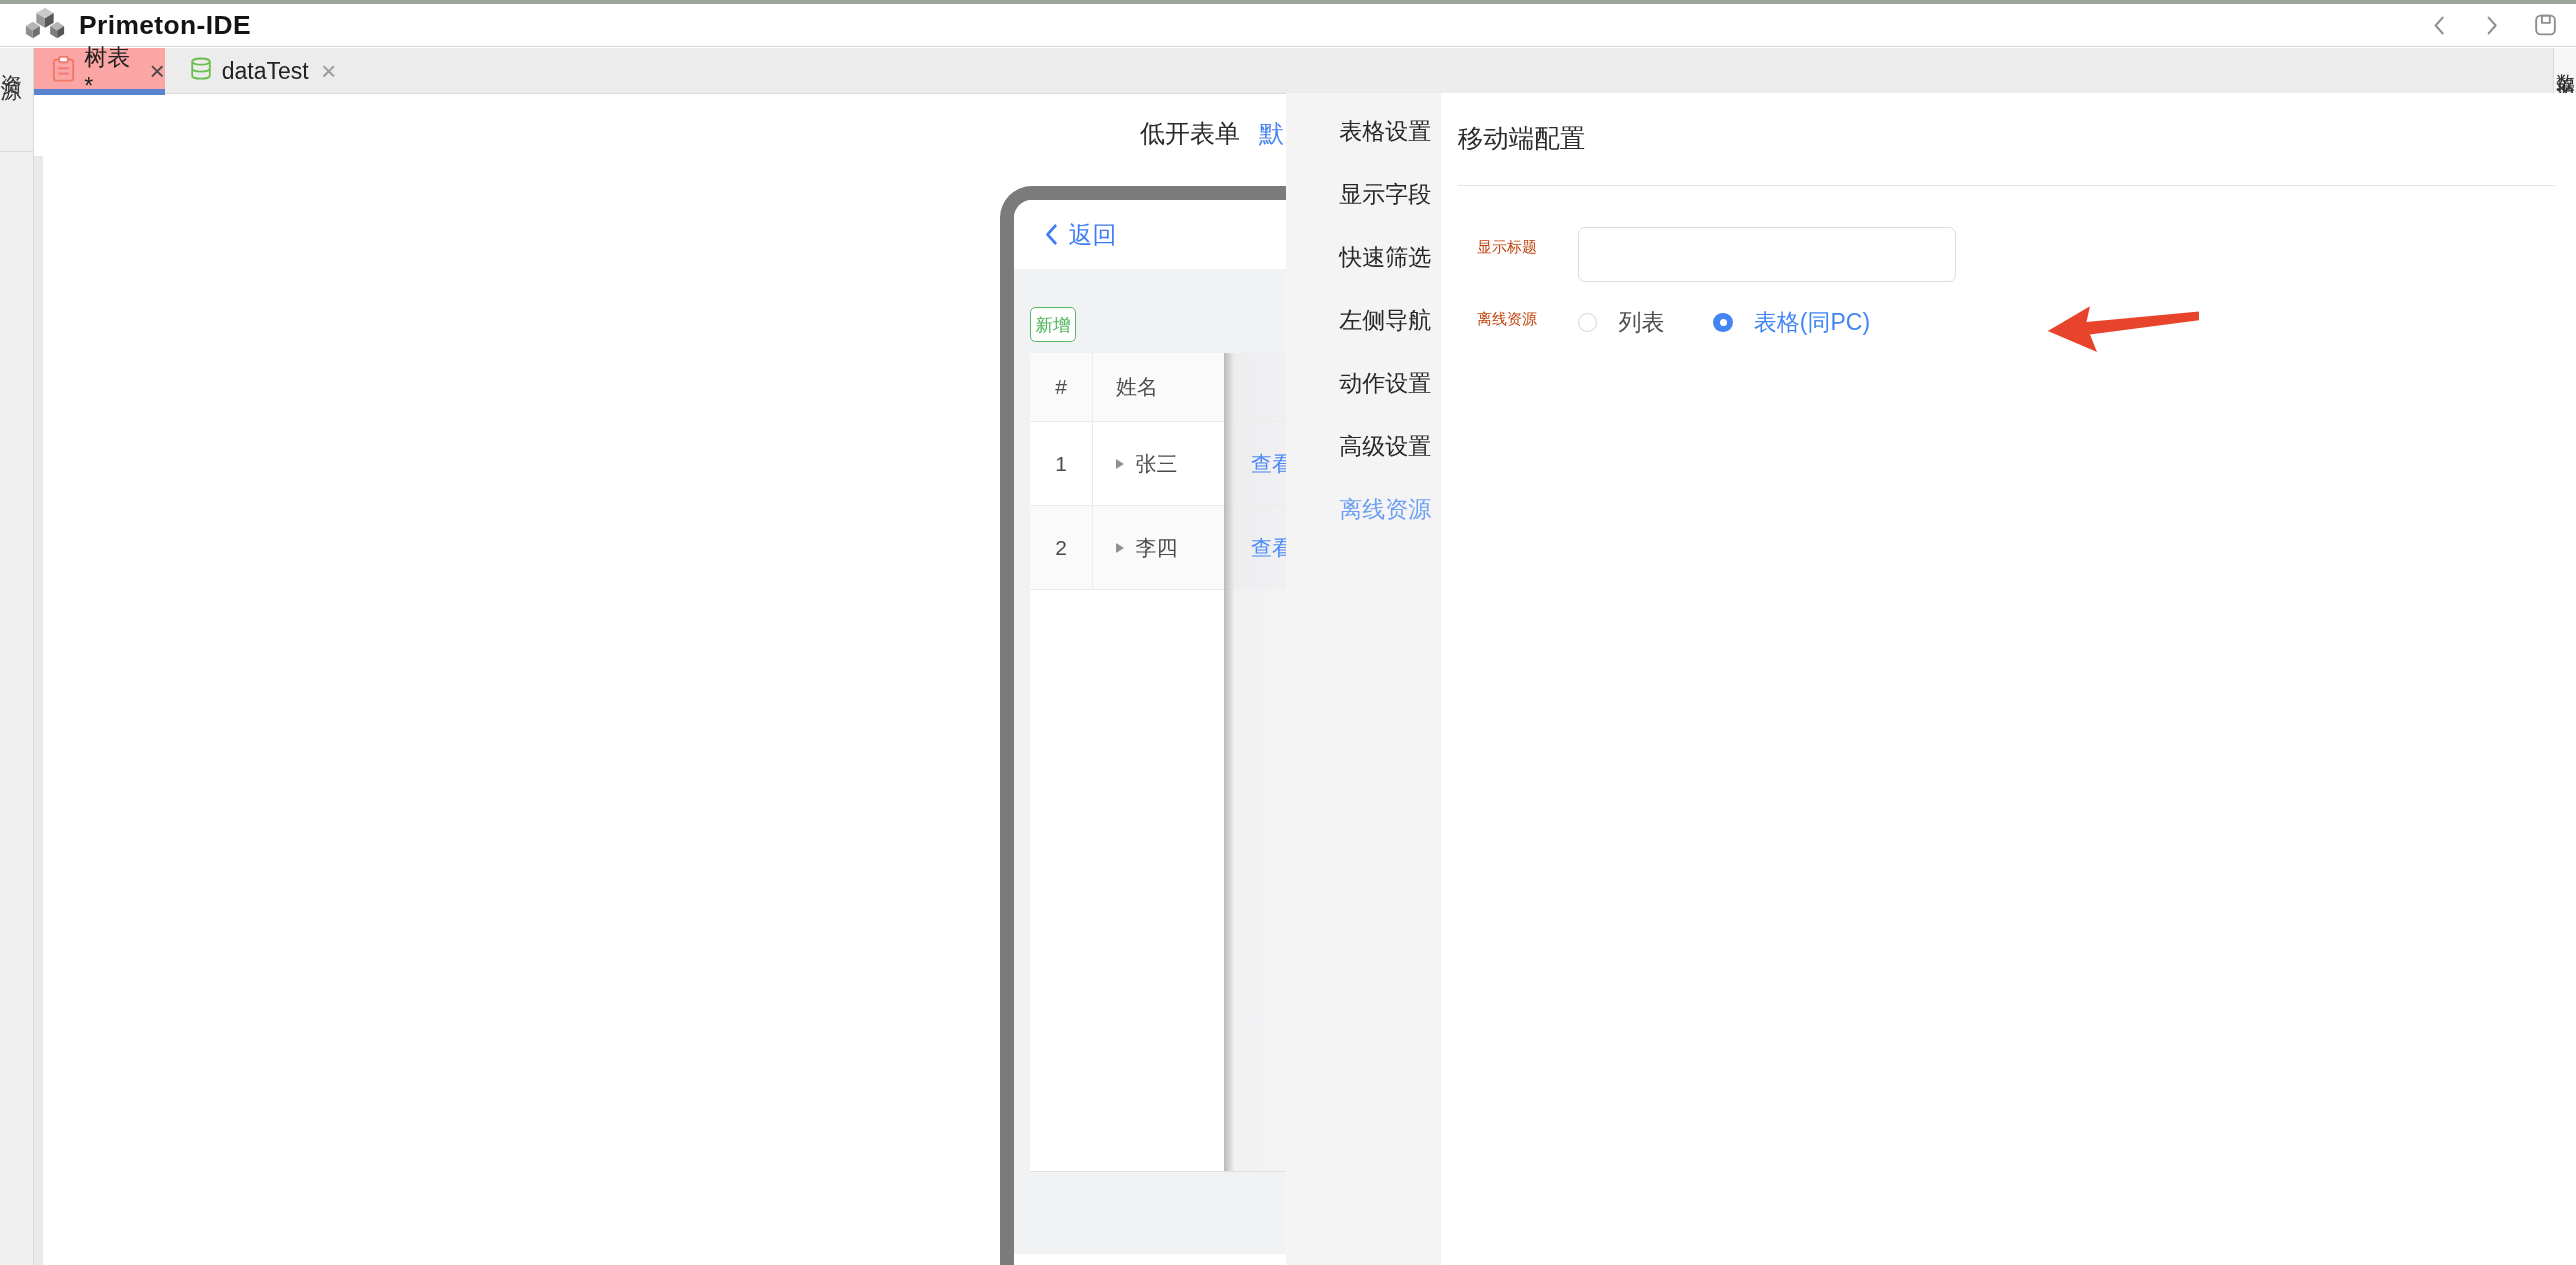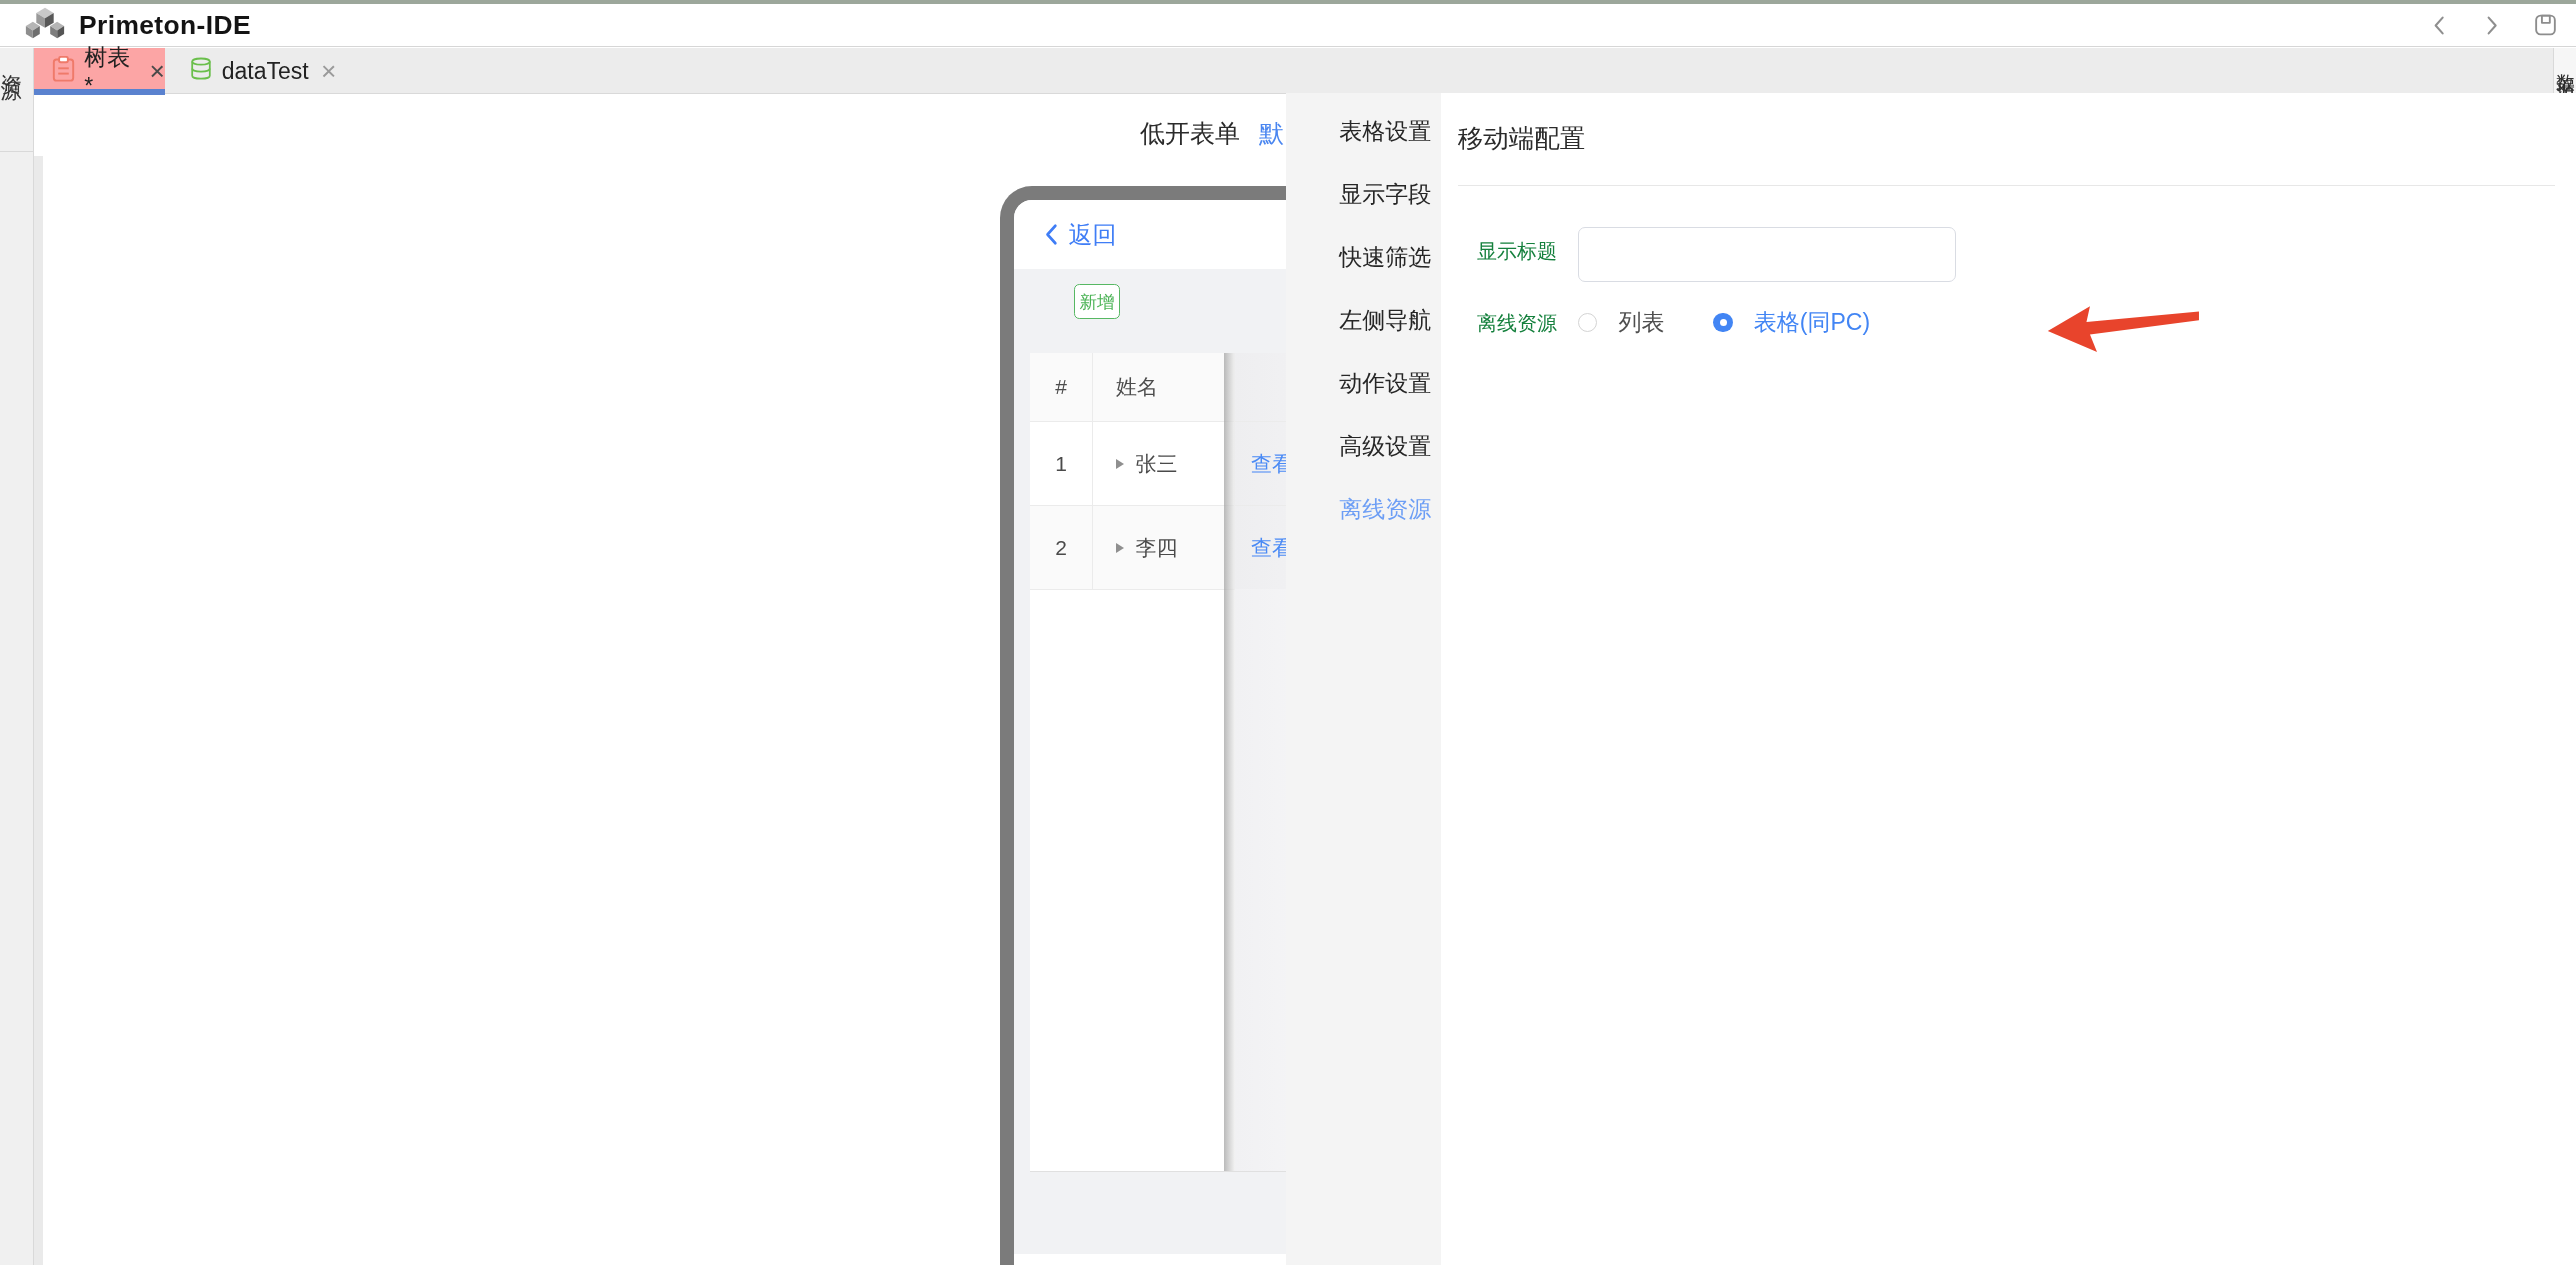--- a/index.html
+++ b/index.html
@@ -53,23 +53,23 @@
   .canvas { position:absolute; left:34px; top:156px; width:1252px; height:1110px; background:#fff; }
   .canvas-edge { position:absolute; left:0; top:0; width:8.8px; height:100%; background:#eaeaea; }
 
   
   .phone { position:absolute; left:1000px; top:186px; width:458px; height:1080px;
     border:14px solid #7b7b7b; border-bottom:none; border-radius:32px 32px 0 0; background:#f1f2f4; overflow:hidden; z-index:2; }
   .phone-header { position:absolute; left:0; top:0; width:100%; height:69px; background:#fff;
     display:flex; align-items:center; }
   .phone-back { display:flex; align-items:center; margin-left:30px; cursor:pointer; }
   .phone-back-label { font-size:24px; color:#3f7df6; margin-left:10.6px; }
-  .btn-add { position:absolute; left:16px; top:84px; width:46px; height:35px; background:#fff;
+  .btn-add { position:absolute; left:16px; top:107px; width:46px; height:35px; background:#fff;
     border:1.8px solid #57b863; border-radius:5.3px; color:#4bb356; font-size:17.6px;
-    display:flex; align-items:center; justify-content:center; cursor:pointer;margin-left:44px; }
+    display:flex; align-items:center; justify-content:center; cursor:pointer; }
   .m-table { position:absolute; left:16px; top:153px; width:414px; height:819px; background:#fff;
     border-bottom:1.8px solid #e0e0e0; }
   .m-row { display:flex; width:100%; }
   .m-row.header { height:69px; background:#fafafa; }
   .m-row.data { height:84px; background:#fff; }
   .m-row.data.alt { background:#fafafa; }
   .m-cell { border-bottom:0.9px solid #ebebeb; display:flex; align-items:center; font-size:21px; color:#4a4a4a; }
   .m-cell.c-idx { width:63px; justify-content:center; border-right:0.9px solid #ebebeb; }
   .m-cell.c-name { width:130px; padding-left:23px; }
   .m-cell.c-gap { width:11.4px; }
@@ -87,21 +87,21 @@
   
   .drawer { position:absolute; left:1286px; top:93px; width:1290px; height:1173px; background:#fff;
     z-index:3; display:flex; }
   .drawer-menu { width:155px; background:#f4f4f4; padding-top:7px; flex-shrink:0; }
   .menu-item { height:63px; display:flex; align-items:center; justify-content:flex-end;
     padding-right:9.7px; font-size:23px; color:#262626; cursor:pointer; }
   .menu-item.active { color:#6d9ef5; }
   .drawer-content { position:relative; flex:1; background:#fff; }
   .panel-title { position:absolute; left:16.7px; top:28px; font-size:25.5px; font-weight:500; color:#2b2b2b; }
   .panel-divider { position:absolute; left:16.7px; top:92px; right:21px; border-top:1.8px solid #e7e7e7; }
-  .form-label { position:absolute; font-size:20px; color:#15803d; }
+  .form-label { position:absolute; font-size:15px; color:#c2410c; }
   .lbl-title { left:36px; top:145px; }
   .lbl-mode { left:36px; top:217px; }
   .input-title { position:absolute; left:137px; top:134px; width:378px; height:55px; background:#fff;
     border:1.8px solid #d9dce3; border-radius:7px; font-size:21px; padding:0 14px; color:#333; outline:none; }
   .radio-row { position:absolute; left:137px; top:210px; height:39px; display:flex; align-items:center; }
   .radio { width:19.4px; height:19.4px; border-radius:50%; flex-shrink:0; cursor:pointer; }
   .radio.off { border:1.8px solid #d4d4d4; background:#fff; }
   .radio.on { background:#4285f4; position:relative; }
   .radio.on::after { content:""; position:absolute; left:6.2px; top:6.2px; width:7px; height:7px;
     border-radius:50%; background:#fff; }

